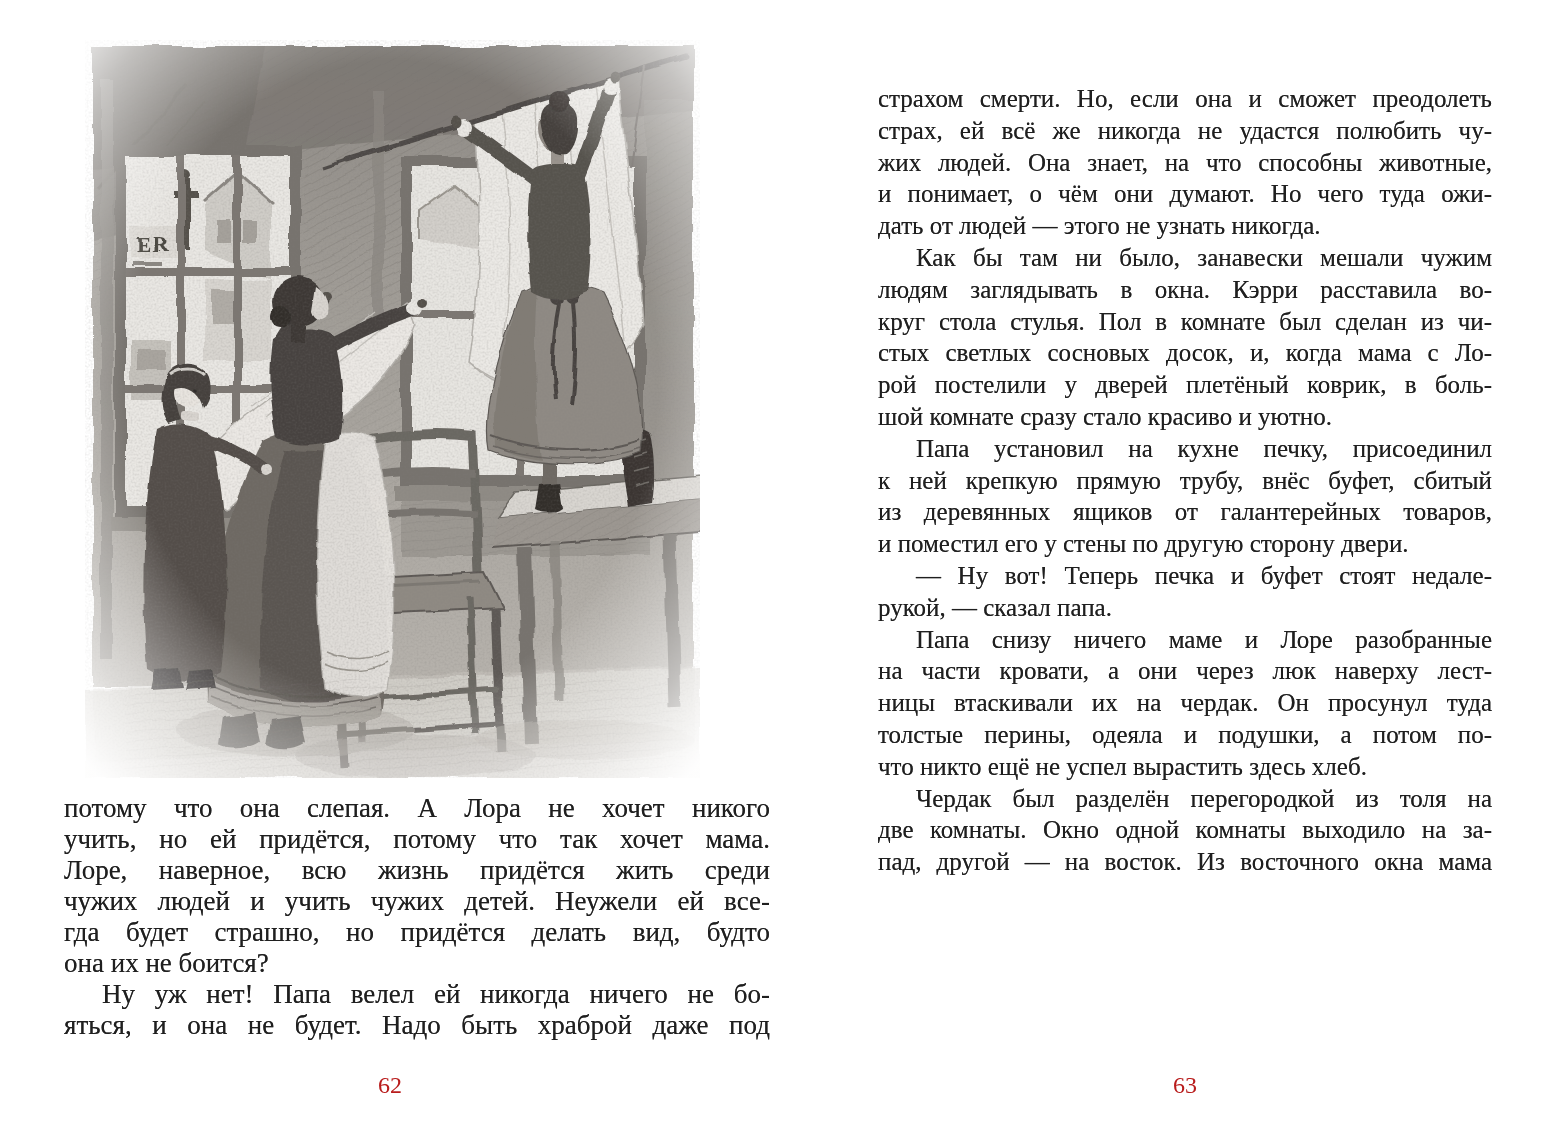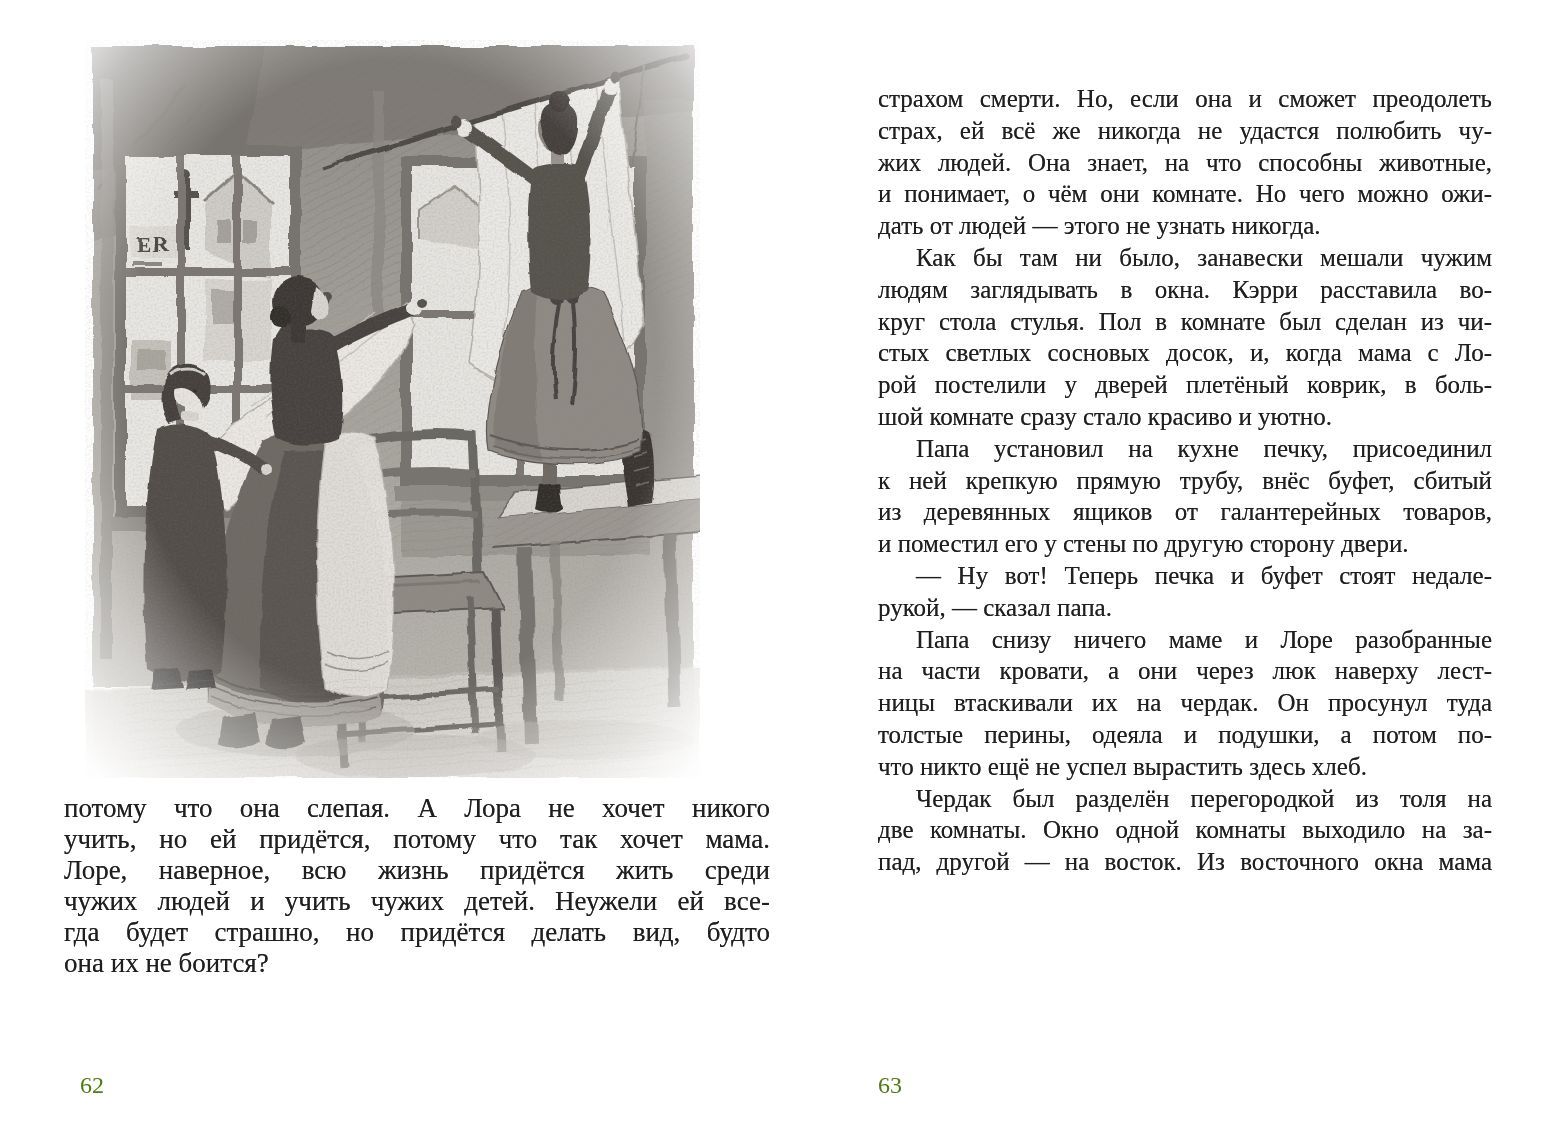--- a/index.html
+++ b/index.html
@@ -8,21 +8,21 @@
     font-family:"Liberation Serif", serif;color:#1f1f1f;
   }
   .illus{position:absolute;left:85px;top:40px;width:615px;height:738px;}
   .page-text{text-shadow:0 0 .6px rgba(25,25,25,.72);filter:blur(.28px);}
   .left-col{position:absolute;left:64px;top:793px;width:706px;font-size:27px;line-height:31px;}
   .right-col{position:absolute;left:878px;top:83px;width:614px;font-size:25px;line-height:31.8px;}
   .para{margin:0;padding:0;}
   .line{text-align:justify;text-align-last:justify;white-space:normal;}
   .line.end{text-align-last:left;}
   .line.ind{text-indent:38px;}
-  .pagenum{position:absolute;top:1072px;font-size:24px;color:#4d7c0f;filter:blur(.3px);}
+  .pagenum{position:absolute;top:1072px;font-size:24px;text-align:center;color:#b91c1c;filter:blur(.3px);}
   .pagenum-left{left:80px;width:620px;}
   .pagenum-right{left:878px;width:614px;}
   svg text{font-family:"Liberation Serif", serif;}
 </style>
 </head>
 <body>
 
 <div class="spread">
 
   <div>
@@ -247,31 +247,35 @@
 
     <div class="left-col page-text">
         <div class="para">
           <div class="line">потому что она слепая. А Лора не хочет никого</div>
           <div class="line">учить, но ей придётся, потому что так хочет мама.</div>
           <div class="line">Лоре, наверное, всю жизнь придётся жить среди</div>
           <div class="line">чужих людей и учить чужих детей. Неужели ей все-</div>
           <div class="line">гда будет страшно, но придётся делать вид, будто</div>
           <div class="line end">она их не боится?</div>
         </div>
+        <div class="para">
+          <div class="line ind">Ну уж нет! Папа велел ей никогда ничего не бо-</div>
+          <div class="line">яться, и она не будет. Надо быть храброй даже под</div>
+        </div>
       </div>
     <div class="pagenum pagenum-left">62</div>
   </div>
 
   <div>
     <div class="right-col page-text">
         <div class="para">
           <div class="line">страхом смерти. Но, если она и сможет преодолеть</div>
           <div class="line">страх, ей всё же никогда не удастся полюбить чу-</div>
           <div class="line">жих людей. Она знает, на что способны животные,</div>
-          <div class="line">и понимает, о чём они комнате. Но чего можно ожи-</div>
+          <div class="line">и понимает, о чём они думают. Но чего туда ожи-</div>
           <div class="line end">дать от людей — этого не узнать никогда.</div>
         </div>
         <div class="para">
           <div class="line ind">Как бы там ни было, занавески мешали чужим</div>
           <div class="line">людям заглядывать в окна. Кэрри расставила во-</div>
           <div class="line">круг стола стулья. Пол в комнате был сделан из чи-</div>
           <div class="line">стых светлых сосновых досок, и, когда мама с Ло-</div>
           <div class="line">рой постелили у дверей плетёный коврик, в боль-</div>
           <div class="line end">шой комнате сразу стало красиво и уютно.</div>
         </div>

